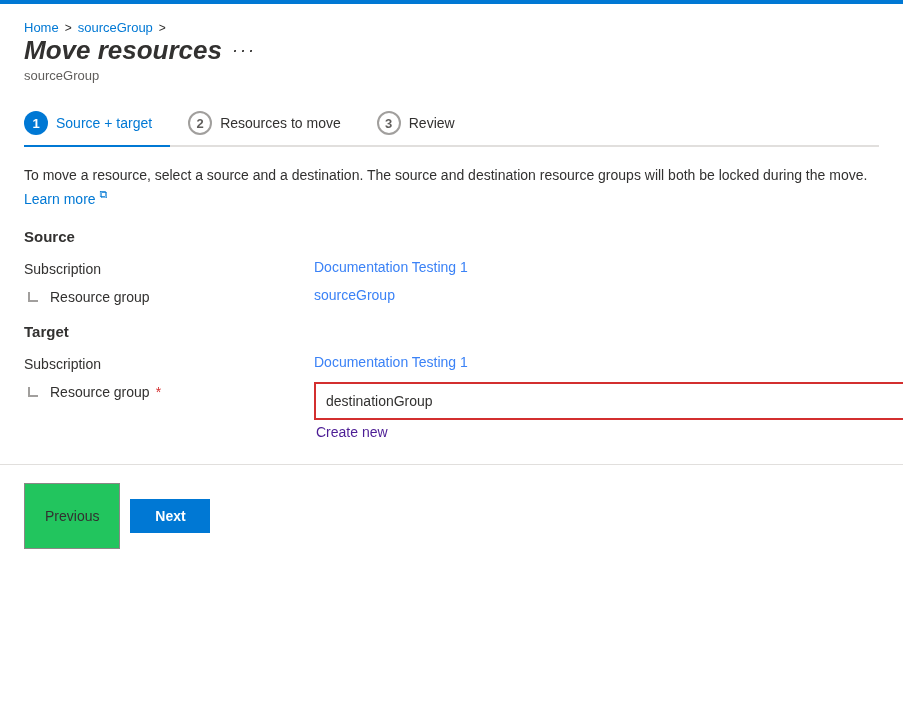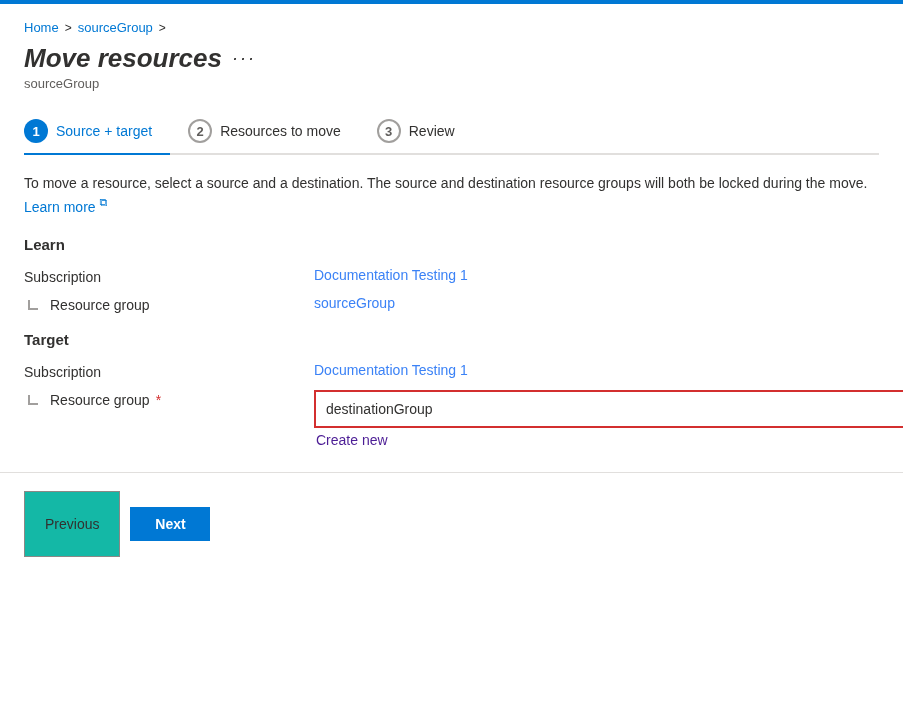--- a/index.html
+++ b/index.html
@@ -18,21 +18,20 @@
     }
     .container {
       padding: 16px 24px 0 24px;
     }
     .breadcrumb {
       display: flex;
       align-items: center;
       gap: 6px;
       font-size: 13px;
       color: #0078d4;
-      margin-bottom: 8px;
     }
     .breadcrumb a {
       color: #0078d4;
       text-decoration: none;
     }
     .breadcrumb .separator {
       color: #323130;
       font-size: 12px;
     }
     .page-title-row {
@@ -205,21 +204,21 @@
       margin: 24px 0 18px 0;
     }
     
     .footer-row {
       display: flex;
       align-items: center;
       gap: 10px;
       padding: 0 24px 20px 24px;
     }
     .btn-previous {
-      background: #14b8a6;
+      background: #22c55e;
       border: 1px solid #8a8886;
       color: #323130;
       font-size: 14px;
       padding: 24px 20px;
       cursor: pointer;
       min-width: 80px;
     }
     .btn-next {
       background: #0078d4;
       border: 1px solid #0078d4;
@@ -266,21 +265,21 @@
       <div class="step-circle inactive">3</div>
       <span class="step-label">Review</span>
     </div>
   </div>
 
   <p class="info-text">
     <span>To move a resource, select a source and a destination. The source and destination resource groups will both be locked during the move.</span>
     <a href="#"> <span>Learn more</span> <span class="learn-more-icon">⧉</span></a>
   </p>
 
-  <div class="section-header">Learn</div>
+  <div class="section-header">Source</div>
 
   <div class="form-row">
     <div class="form-label-col">Subscription</div>
     <div class="form-value">Documentation Testing 1</div>
   </div>
 
   <div class="form-row">
     <div class="form-label-col">
       <div class="form-label-nested">
         <span class="l-shape"></span>

